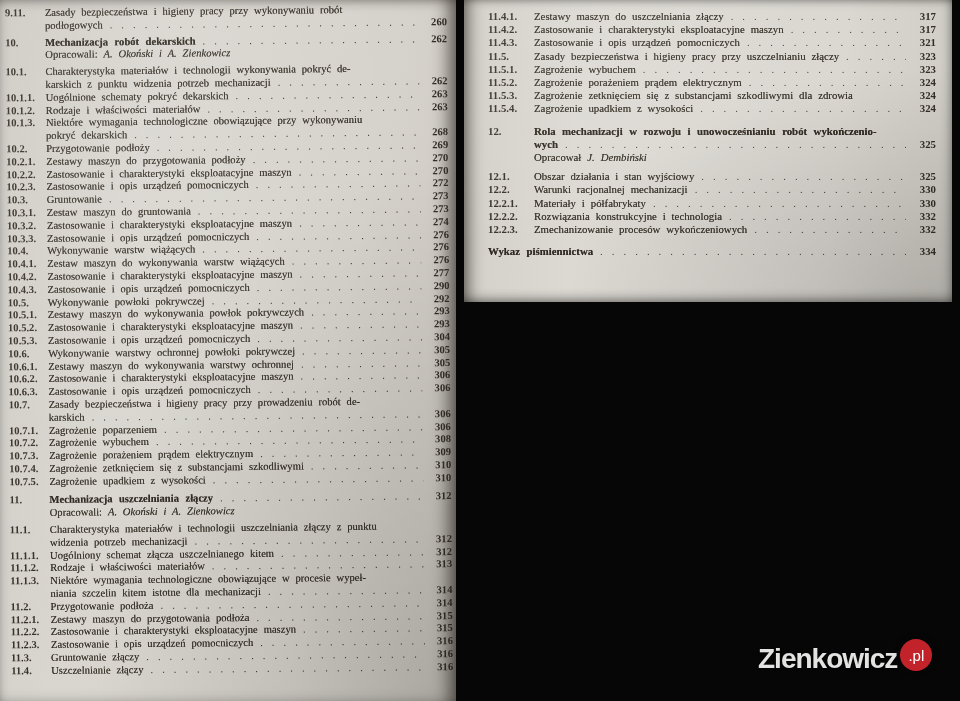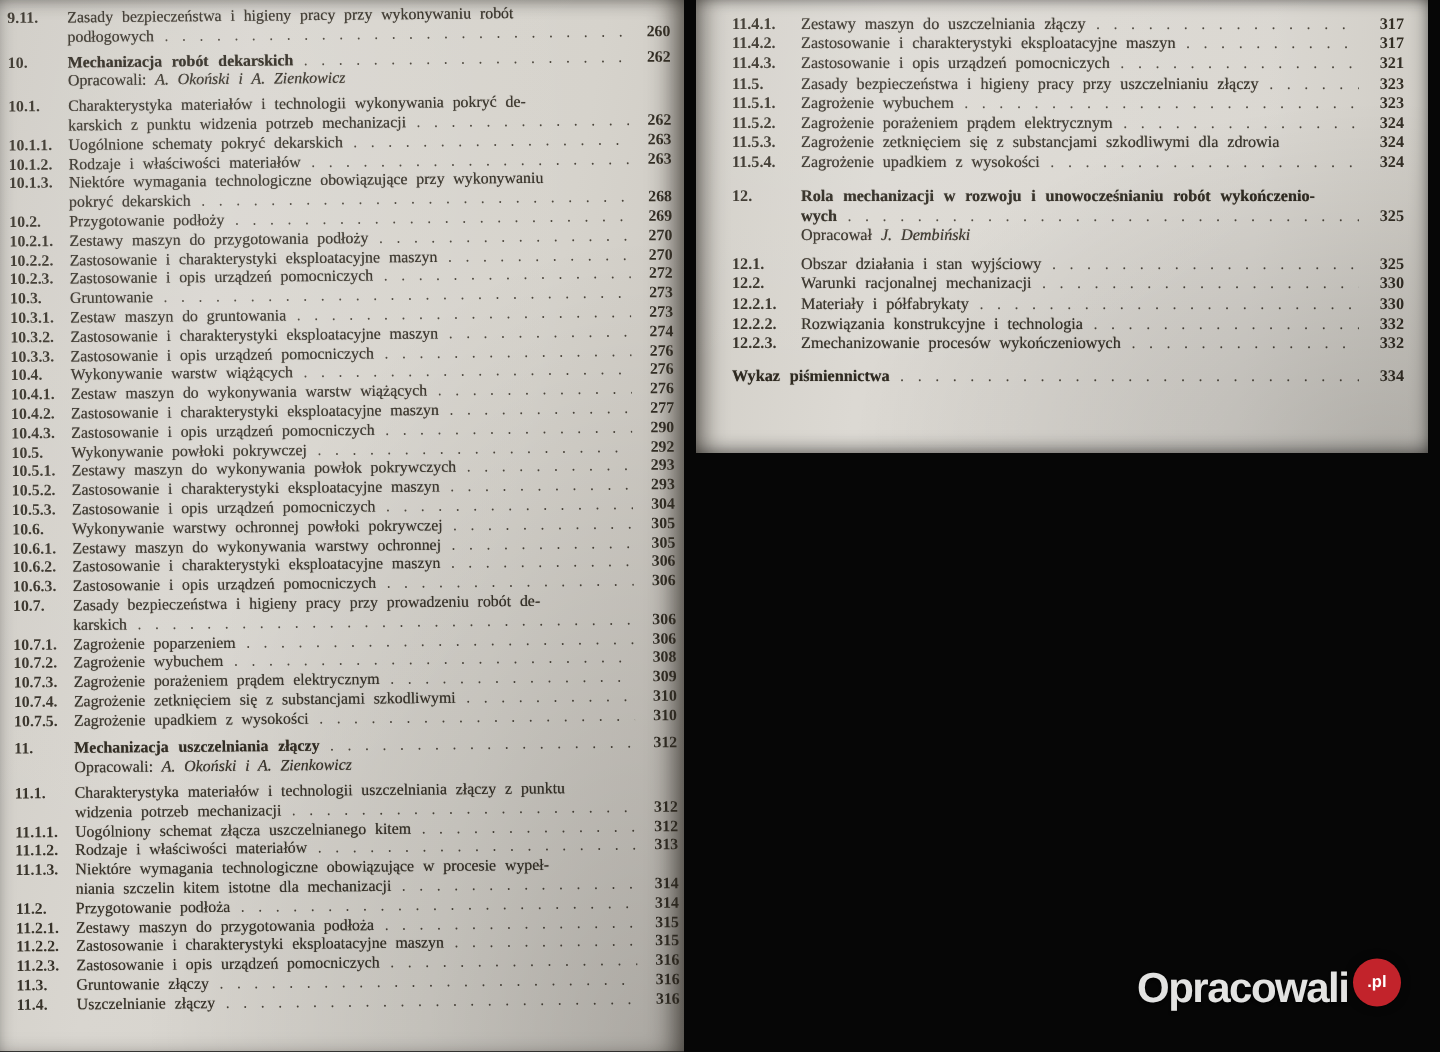--- a/index.html
+++ b/index.html
@@ -57,21 +57,21 @@
   }
   #brand{
     font-family:"Liberation Sans", sans-serif;font-weight:700;
     font-size:28px;letter-spacing:-1px;color:#e3e3e2;line-height:34px;
     text-shadow:0 1px 2px rgba(0,0,0,.6);
   }
   #badge{
     width:32px;height:32px;border-radius:50%;
     background:var(--badge,#c2232b);
     color:#ffffff;font-family:"Liberation Sans", sans-serif;
-    font-weight:700;font-size:11px;
+    font-weight:400;font-size:15px;
     display:flex;align-items:center;justify-content:center;
     margin-left:3px;margin-top:-3px;
     box-shadow:0 0 6px rgba(0,0,0,.5);
   }
 </style>
 </head>
 <body style="background: rgb(6, 6, 6);">
 
 <div class="page" id="left-page">
   <div class="rows" id="left-rows">
@@ -464,15 +464,15 @@
       </div>
       <div class="row g8 flush">
         <span class="txt bold">Wykaz piśmiennictwa</span>
         <span class="dots">............................................................</span>
         <span class="pg">334</span>
       </div>
     </div>
 </div>
 
 <div id="watermark">
-  <span id="brand">Opracowali</span>
+  <span id="brand">Zienkowicz</span>
   <span id="badge">.pl</span>
 </div>
 
 </body></html>

